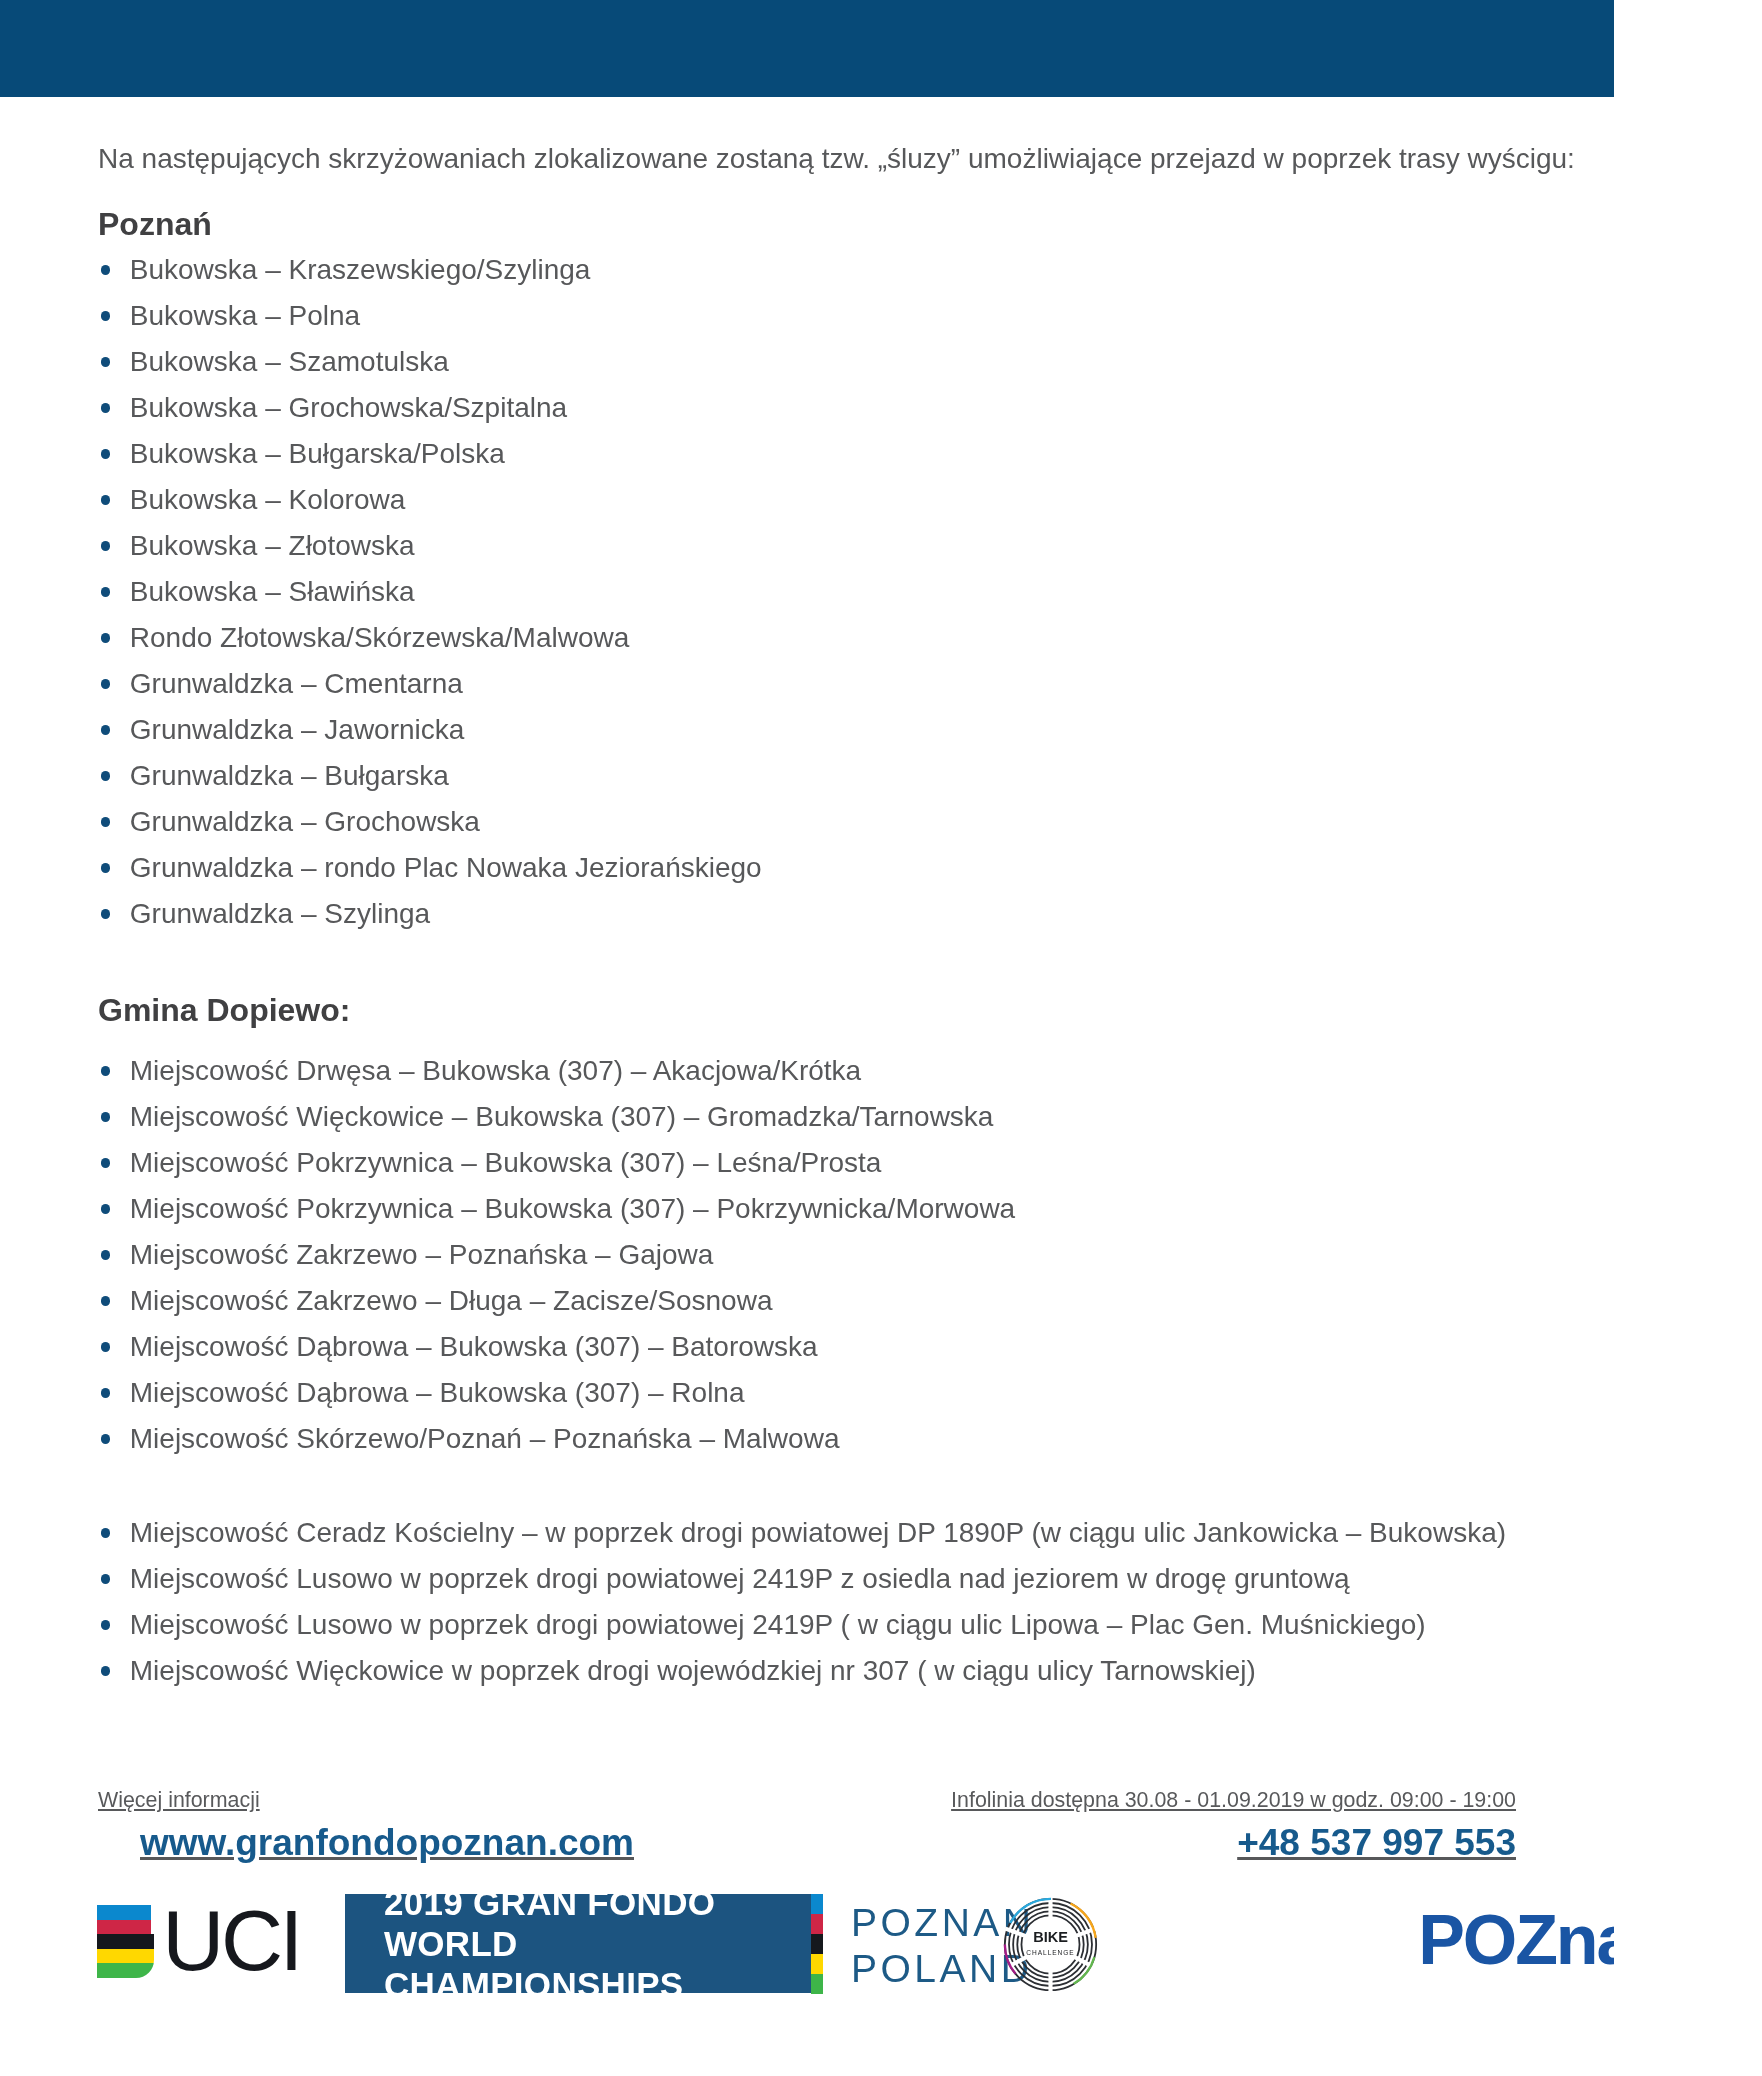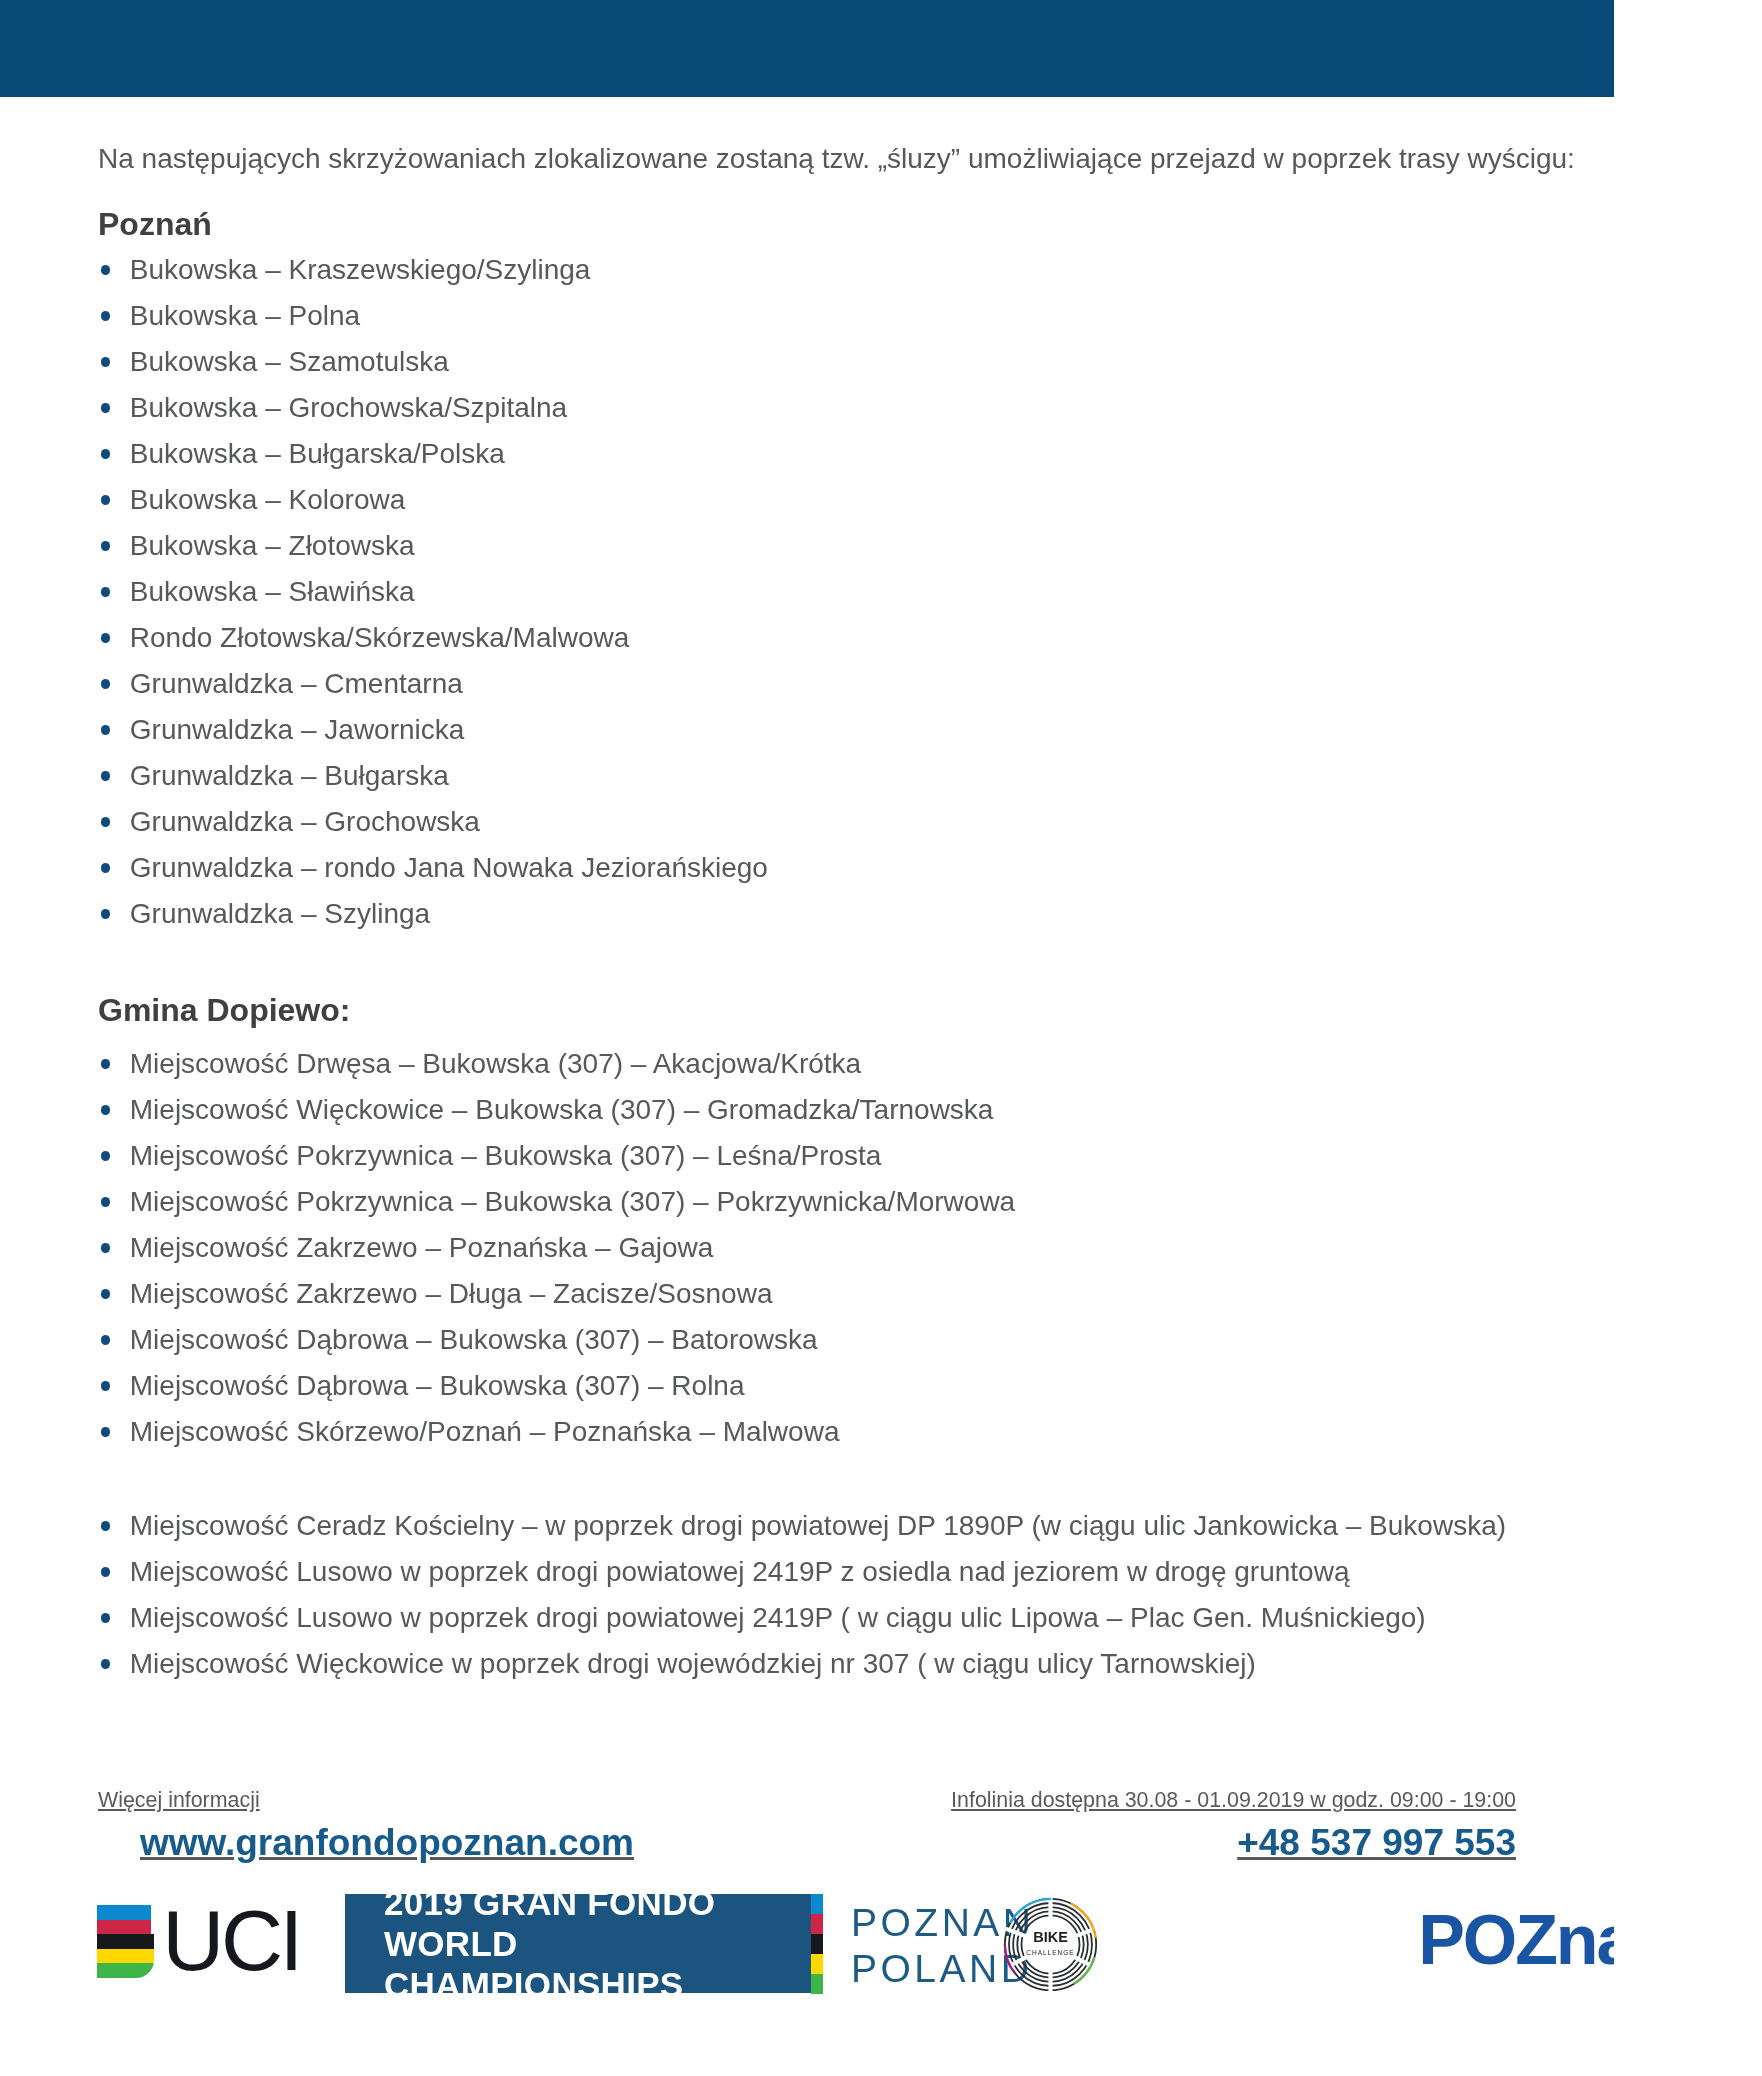--- a/index.html
+++ b/index.html
@@ -44,21 +44,21 @@
   }
   ul.cross-list li{
     display:flex;align-items:center;
     height:46px;font-size:28px;color:#57585a;white-space:nowrap;
   }
   ul.cross-list .bullet{
     flex:0 0 auto;
     width:9.7px;height:9.7px;border-radius:50%;
     background:#0f4c7a;margin:0 19.3px 0 2.8px;
   }
-  ul#dopiewo-list{margin-top:11px;}
+  ul#dopiewo-list{margin-top:18px;}
   h2#dopiewo-heading{margin-top:54px;}
   ul#extra-list{margin-top:48px;}
 
   
   .footer-info{
     position:absolute;left:98px;right:98px;top:1786px;
     display:flex;justify-content:space-between;align-items:flex-start;text-decoration:underline;
   }
   .footer-col{display:flex;flex-direction:column;}
   .footer-col.right{text-align:right;align-items:flex-end;}
@@ -189,21 +189,21 @@
         <li>
           <span class="bullet"></span>
           <span>Grunwaldzka – Bułgarska</span>
         </li>
         <li>
           <span class="bullet"></span>
           <span>Grunwaldzka – Grochowska</span>
         </li>
         <li>
           <span class="bullet"></span>
-          <span>Grunwaldzka – rondo Jana Nowaka Jeziorańskiego</span>
+          <span>Grunwaldzka – rondo Plac Nowaka Jeziorańskiego</span>
         </li>
         <li>
           <span class="bullet"></span>
           <span>Grunwaldzka – Szylinga</span>
         </li>
       </ul>
 
     <h2 class="sec" id="dopiewo-heading">Gmina Dopiewo:</h2>
     <ul class="cross-list" id="dopiewo-list">
         <li>

